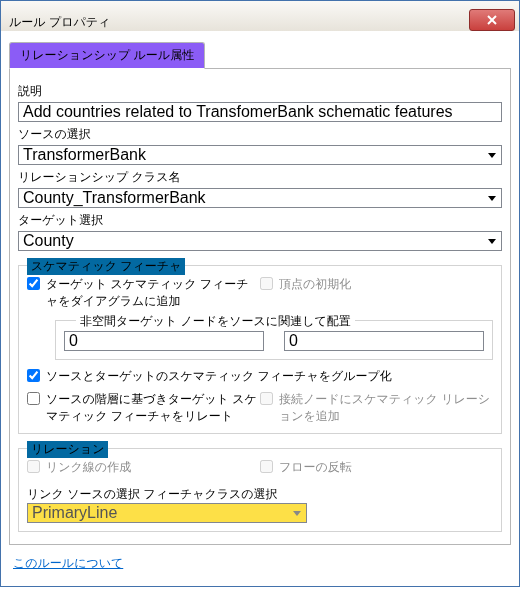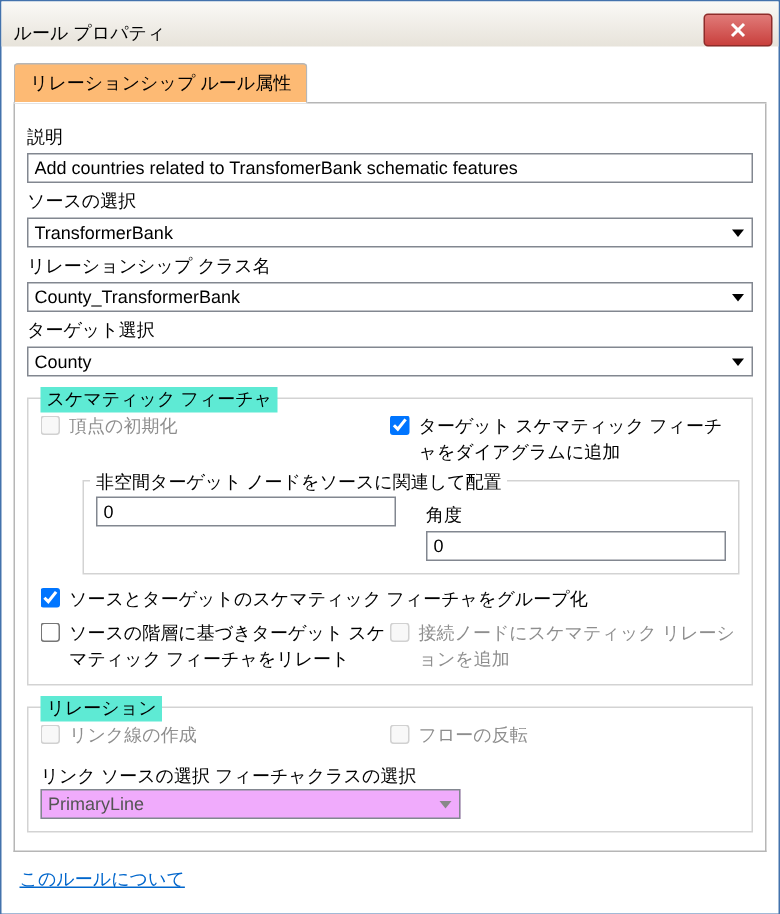--- a/index.html
+++ b/index.html
@@ -5,40 +5,40 @@
   html, body { margin: 0; padding: 0; font-family: "MS UI Gothic", "Segoe UI", Tahoma, sans-serif; font-size: 12px; }
   .window { width: 520px; box-sizing: border-box; border: 1px solid #4372ac; background: #fff; }
   .titlebar { height: 30px; background: linear-gradient(to bottom, #faf9f6, #e7e3da); display: flex; align-items: flex-end; padding: 0 2px 0 8px; }
   .titlebar .title { color: #000; }
   .titlebar .spacer { flex: 1; }
   .close-btn { width: 44px; height: 20px; border-radius: 3px; background: linear-gradient(to bottom, #e07a78, #c9403d); border: 1px solid #8e2c2a; display: flex; align-items: center; justify-content: center; color: #fff; margin-right: 2px; }
   .close-btn svg { stroke: #fff; stroke-width: 2; }
   .body { padding: 10px 8px 8px 8px; }
   .tabstrip { display: flex; align-items: flex-end; border-bottom: 1px solid #b6b6b6; position: relative; }
   .tab { padding: 4px 10px 4px 10px; border: 1px solid #b6b6b6; border-bottom: 1px solid #f0f0f0; background: #f0f0f0; position: relative; top: 1px; border-radius: 3px 3px 0 0; }
-  .tab.active { background: #fdba74; border-bottom: 1px solid #fff; }
+  .tab.active { background: #8b5cf6; border-bottom: 1px solid #fff; }
   .tabpage { border: 1px solid #b6b6b6; border-top: none; padding: 10px 8px 12px 8px; background: #fff; }
   .lbl { margin: 4px 0 2px 0; }
-  .txt { width: 100%; box-sizing: border-box; height: 20px; border: 1px solid #828790; padding: 2px 4px; font-family: inherit; font-size: 12px; background: #fff; }
+  .txt { width: 100%; box-sizing: border-box; height: 20px; border: 1px solid #828790; padding: 2px 4px; font-family: inherit; font-size: 16px; background: #fff; }
   .selectwrap { position: relative; }
-  .sel { width: 100%; box-sizing: border-box; height: 20px; border: 1px solid #828790; padding: 2px 33px 2px 4px; font-family: inherit; font-size: 12px; background: #fff; appearance: none; }
+  .sel { width: 100%; box-sizing: border-box; height: 20px; border: 1px solid #828790; padding: 2px 33px 2px 4px; font-family: inherit; font-size: 16px; background: #fff; appearance: none; }
   .selectwrap:after { content: ""; position: absolute; right: 6px; top: 8px; width: 0; height: 0; border-left: 4px solid transparent; border-right: 4px solid transparent; border-top: 5px solid #000; pointer-events: none; }
   .groupbox { border: 1px solid #d3d3d3; margin-top: 14px; padding: 10px 8px 8px 8px; position: relative; }
-  .groupbox > .gtitle { position: absolute; top: -8px; left: 8px; background: #5eead4; padding: 0 4px; }
+  .groupbox > .gtitle { position: absolute; top: -8px; left: 8px; background: #0369a1; padding: 0 4px; }
   .row { display: flex; align-items: flex-start; }
   .col { flex: 1; }
   .cbwrap { display: flex; align-items: flex-start; }
   .cbwrap input { margin: 1px 6px 0 0; }
   .cbwrap.disabled { color: #8e8e8e; }
   .inner-group { border: 1px solid #d3d3d3; margin: 10px 0 8px 28px; padding: 10px 8px 8px 8px; position: relative; }
-  .inner-group > .gtitle { position: absolute; top: -8px; left: 4px; background: #fff; padding: 0 4px; font-family: Liberation Serif, serif; }
+  .inner-group > .gtitle { position: absolute; top: -8px; left: 20px; background: #fff; padding: 0 4px; }
   .pair { display: flex; gap: 20px; }
   .pair .pcol { flex: 1; }
   .relgrp .lnklbl { margin-top: 10px; }
-  .selectwrap.disabled .sel { background: #f0abfc; color: #555; }
+  .selectwrap.disabled .sel { background: #fde047; color: #555; }
   .selectwrap.disabled:after { border-top-color: #888; }
   a.link { color: #0066cc; text-decoration: underline; display: inline-block; margin: 10px 4px 6px 4px; }
 </style>
 </head>
 <body>
 
 <div class="window">
   <div class="titlebar">
     <span class="title">ルール プロパティ</span>
     <span class="spacer"></span>
@@ -72,41 +72,40 @@
       <div class="lbl">ターゲット選択</div>
       <div class="selectwrap">
         <input class="sel" type="text" readonly="" value="County" style="">
       </div>
 
       <div class="groupbox">
         <span class="gtitle">スケマティック フィーチャ</span>
 
         <div class="row">
           <div class="col">
+            <label class="cbwrap">
+              <input type="checkbox" checked="" style="">
+              <span>ターゲット スケマティック フィーチャをダイアグラムに追加</span>
+            </label>
+          </div>
+          <div class="col">
             <label class="cbwrap disabled">
               <input type="checkbox" disabled="" style="">
               <span>頂点の初期化</span>
-            </label>
-          </div>
-          <div class="col">
-            <label class="cbwrap">
-              <input type="checkbox" checked="" style="">
-              <span>ターゲット スケマティック フィーチャをダイアグラムに追加</span>
             </label>
           </div>
         </div>
 
         <div class="inner-group">
           <span class="gtitle">非空間ターゲット ノードをソースに関連して配置</span>
           <div class="pair">
             <div class="pcol">
               <input class="txt" type="text" value="0" style="">
             </div>
             <div class="pcol">
-              <div class="lbl">角度</div>
               <input class="txt" type="text" value="0" style="">
             </div>
           </div>
         </div>
 
         <div class="row" style="margin-top:8px;">
           <div class="col">
             <label class="cbwrap">
               <input type="checkbox" checked="" style="">
               <span>ソースとターゲットのスケマティック フィーチャをグループ化</span>

